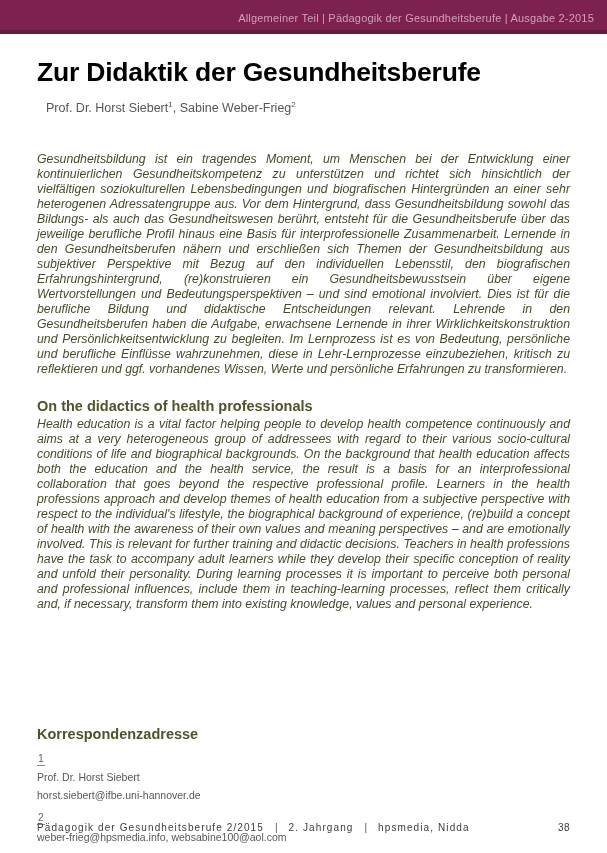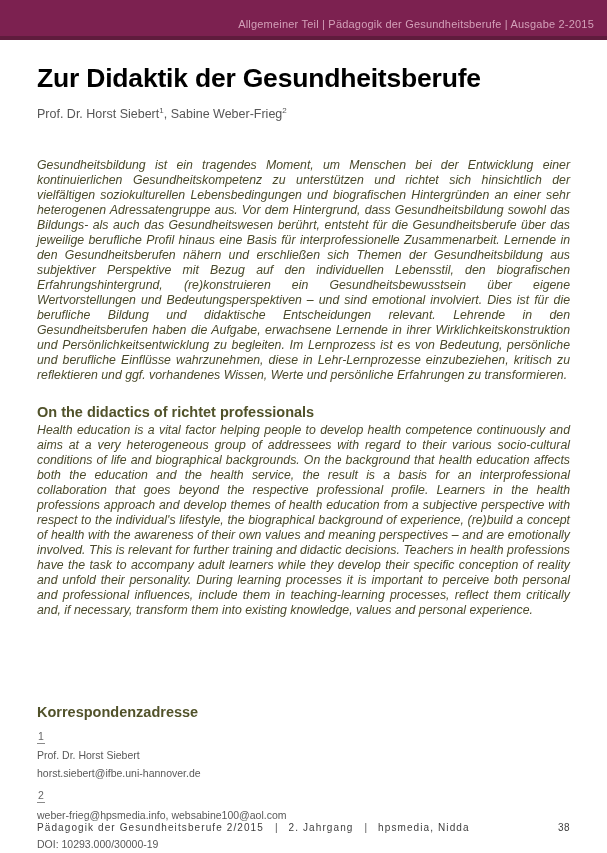--- a/index.html
+++ b/index.html
@@ -7,21 +7,21 @@
   body {
     width: 607px; height: 853px;
     position: relative;
     background: #ffffff;
     overflow: hidden;
     font-family: "Liberation Sans", sans-serif;
   }
 
   
   .topbar {
-    height: 40px;
+    height: 34px;
     background: #7c2150;
     border-bottom: 4px solid #5f1c3d;
     display: flex;
     align-items: flex-end;
     justify-content: flex-end;
     padding: 0 13px 6px 0;
   }
   .topbar-text {
     color: #d3a0b8;
     font-size: 11px;
@@ -33,21 +33,21 @@
   .title {
     margin: 23px 0 0;
     font-size: 26.5px;
     line-height: 30px;
     font-weight: bold;
     color: #000000;
     letter-spacing: -0.2px;
   }
 
   .authors {
-    margin: 13px 0 0;
+    margin: 13px 9px 0;
     font-size: 12.5px;
     color: #565656;
   }
   .authors sup { font-size: 8px; }
 
   .abstract {
     margin: 0;
     font-style: italic;
     text-align: justify;
     color: #4a4a2b;
@@ -56,21 +56,21 @@
   }
   .abstract-de { margin-top: 37px; }
 
   .section-heading {
     margin: 21px 0 3px;
     font-size: 14.5px;
     font-weight: bold;
     color: #51522a;
   }
 
-  .korr-heading { margin-top: 86px; margin-bottom: 0; }
+  .korr-heading { margin-top: 114px; margin-bottom: 0; }
 
   .korr-entry {
     font-size: 10.5px;
     color: #585858;
     line-height: 12px;
     margin-top: 10px;
   }
   .korr-marker {
     display: inline-block;
     color: #666666;
@@ -109,21 +109,21 @@
 </header>
 
 <main class="content">
 
   <h1 class="title">Zur Didaktik der Gesundheitsberufe</h1>
 
   <p class="authors"><span>Prof. Dr. Horst Siebert</span><sup>1</sup><span>, </span><span>Sabine Weber-Frieg</span><sup>2</sup></p>
 
   <p class="abstract abstract-de">Gesundheitsbildung ist ein tragendes Moment, um Menschen bei der Entwicklung einer kontinuierlichen Gesundheitskompetenz zu unterstützen und richtet sich hinsichtlich der vielfältigen soziokulturellen Lebensbedingungen und biografischen Hintergründen an einer sehr heterogenen Adressatengruppe aus. Vor dem Hintergrund, dass Gesundheitsbildung sowohl das Bildungs- als auch das Gesundheitswesen berührt, entsteht für die Gesundheitsberufe über das jeweilige berufliche Profil hinaus eine Basis für interprofessionelle Zusammenarbeit. Lernende in den Gesundheitsberufen nähern und erschließen sich Themen der Gesundheitsbildung aus subjektiver Perspektive mit Bezug auf den individuellen Lebensstil, den biografischen Erfahrungshintergrund, (re)konstruieren ein Gesundheitsbewusstsein über eigene Wertvorstellungen und Bedeutungsperspektiven – und sind emotional involviert. Dies ist für die berufliche Bildung und didaktische Entscheidungen relevant. Lehrende in den Gesundheitsberufen haben die Aufgabe, erwachsene Lernende in ihrer Wirklichkeitskonstruktion und Persönlichkeitsentwicklung zu begleiten. Im Lernprozess ist es von Bedeutung, persönliche und berufliche Einflüsse wahrzunehmen, diese in Lehr-Lernprozesse einzubeziehen, kritisch zu reflektieren und ggf. vorhandenes Wissen, Werte und persönliche Erfahrungen zu transformieren.</p>
 
-  <h2 class="section-heading">On the didactics of richtet professionals</h2>
+  <h2 class="section-heading">On the didactics of health professionals</h2>
 
   <p class="abstract abstract-en">Health education is a vital factor helping people to develop health competence continuously and aims at a very heterogeneous group of addressees with regard to their various socio-cultural conditions of life and biographical backgrounds. On the background that health education affects both the education and the health service, the result is a basis for an interprofessional collaboration that goes beyond the respective professional profile. Learners in the health professions approach and develop themes of health education from a subjective perspective with respect to the individual's lifestyle, the biographical background of experience, (re)build a concept of health with the awareness of their own values and meaning perspectives – and are emotionally involved. This is relevant for further training and didactic decisions. Teachers in health professions have the task to accompany adult learners while they develop their specific conception of reality and unfold their personality. During learning processes it is important to perceive both personal and professional influences, include them in teaching-learning processes, reflect them critically and, if necessary, transform them into existing knowledge, values and personal experience.</p>
 
   <section>
     <h2 class="section-heading korr-heading">Korrespondenzadresse</h2>
 
     <div class="korr-entry">
       <span class="korr-marker">1</span>
       <div class="korr-name">Prof. Dr. Horst Siebert</div>
       <div class="korr-contact">horst.siebert@ifbe.uni-hannover.de</div>

